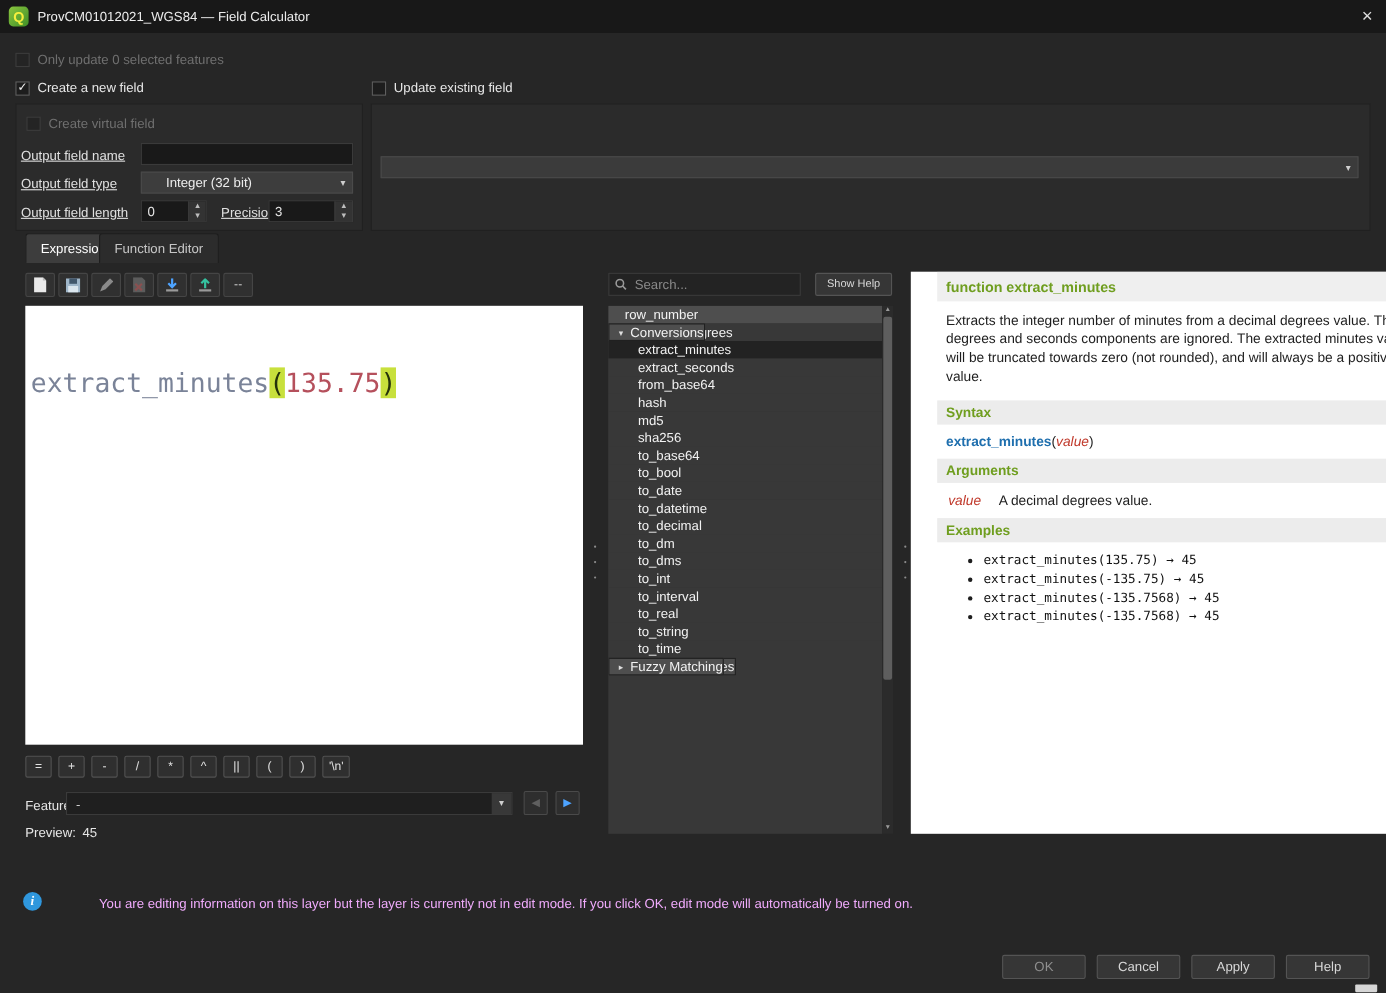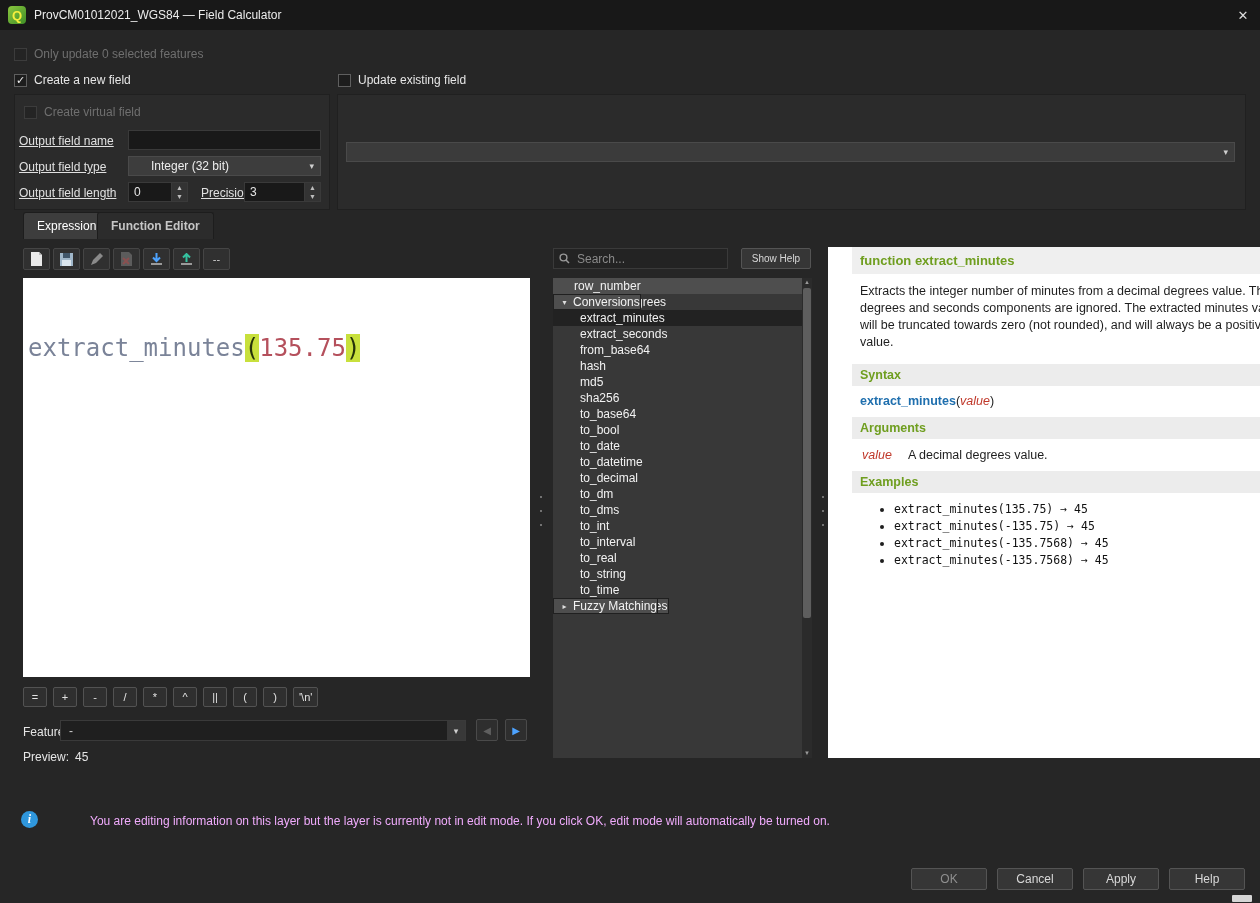--- a/index.html
+++ b/index.html
@@ -47,21 +47,21 @@
   .spin .btns{width:15px;background:#333;border-left:1px solid #3a3a3a;display:flex;flex-direction:column;}
   .spin .btns span{flex:1;display:flex;align-items:center;justify-content:center;font-size:7px;color:#bdbdbd;line-height:1;}
   #len-spin{left:113px;top:87px;width:60px;}
   #prec-spin{left:229px;top:87px;width:77px;}
 
   
   .tab{position:absolute;top:212px;height:26px;display:flex;align-items:center;padding:0 13px;
     background:#2c2c2c;color:#c6c6c6;border:1px solid #1d1d1d;border-bottom:none;border-radius:3px 3px 0 0;}
   .tab.active{background:#3d3d3d;color:#ffffff;}
   #tab-expression{left:23px;}
-  #tab-function-editor{left:97px;font-weight:bold;}
+  #tab-function-editor{left:90px;}
 
   
   .toolbar{position:absolute;left:23px;top:248px;display:flex;gap:3px;}
   .tool-btn{width:27px;height:22px;background:#303030;border:1px solid #454545;border-radius:2px;
     display:flex;align-items:center;justify-content:center;padding:0;color:#d0d0d0;font-size:11px;}
   #editor{position:absolute;left:23px;top:278px;width:507px;height:399px;background:#ffffff;}
   #expression-line{position:absolute;left:5px;top:56px;white-space:pre;
     font-family:"DejaVu Sans Mono","Liberation Mono",monospace;font-size:24px;}
   .tok-function{color:var(--function-gray,#7a8398);}
   .tok-number{color:var(--number-red,#b5505c);}
@@ -91,21 +91,21 @@
   
   #search-box{position:absolute;left:553px;top:248px;width:175px;height:21px;background:#232323;
     border:1px solid #3a3a3a;box-sizing:border-box;display:flex;align-items:center;gap:5px;padding:0 5px;}
   #search-box input{flex:1;background:none;border:none;outline:none;color:#dadada;font:inherit;min-width:0;}
   #search-box input::placeholder{color:#8a8a8a;}
   #show-help-btn{position:absolute;left:741px;top:248px;width:70px;height:21px;background:#363636;
     border:1px solid #545454;border-radius:2px;color:#d8d8d8;font-size:10px;}
   #func-tree{position:absolute;left:553px;top:278px;width:249px;height:480px;background:#383838;overflow:hidden;}
   .tree-row{height:16px;display:flex;align-items:center;color:#f2f2f2;font-size:12px;box-sizing:border-box;}
   .tree-row.group{background:#4e4e4e;padding-left:5px;gap:3px;}
-  .tree-row.item{background:#4e4e4e;padding-left:21px;}
+  .tree-row.item{background:#4e4e4e;padding-left:15px;}
   .tree-row.child{background:#383838;padding-left:27px;}
   .tree-row.child.selected{background:#222222;}
   .tree-row .tarrow{width:11px;font-size:8px;color:#dedede;text-align:center;}
   #tree-scrollbar{position:absolute;left:802px;top:278px;width:10px;height:480px;background:#2b2b2b;}
   #tree-scrollbar .thumb{position:absolute;left:1px;top:10px;width:8px;height:330px;background:#5e5e5e;border-radius:2px;}
   #tree-scrollbar .sb-up,#tree-scrollbar .sb-down{position:absolute;left:0;width:10px;height:9px;
     font-size:6px;color:#9a9a9a;text-align:center;line-height:9px;}
   #tree-scrollbar .sb-up{top:0;} #tree-scrollbar .sb-down{bottom:0;}
 
   

